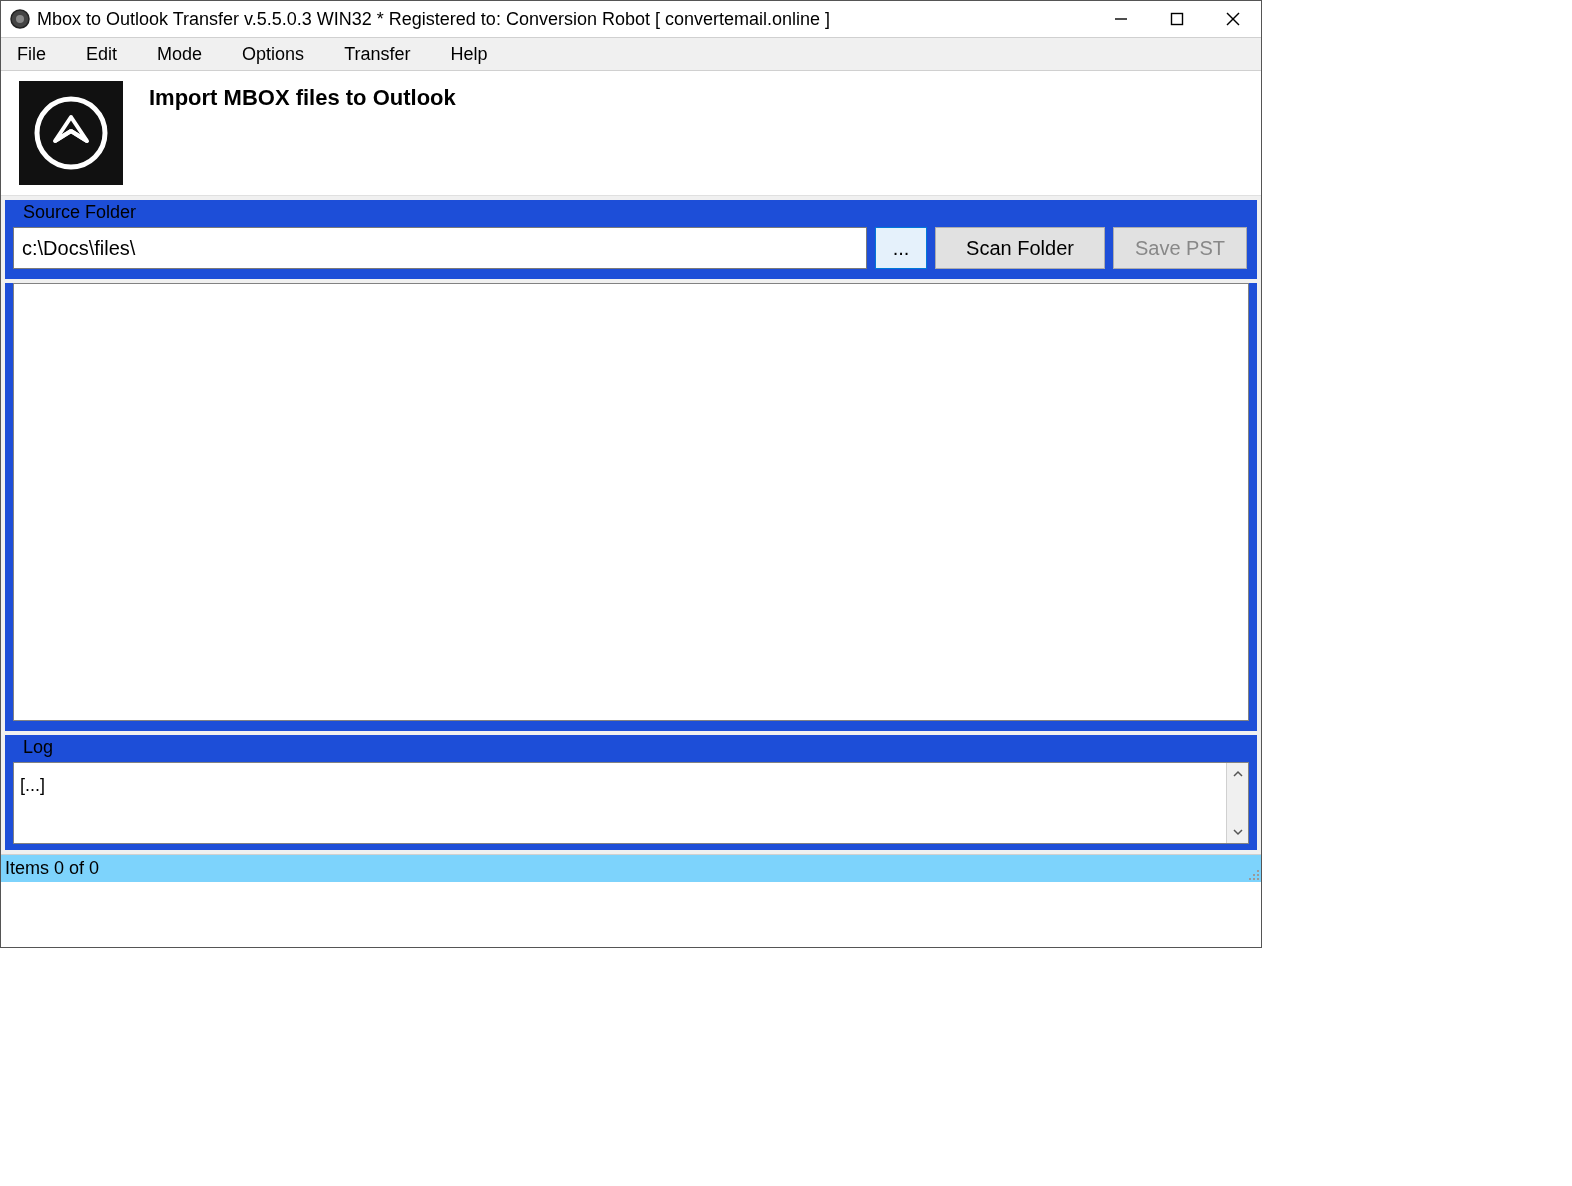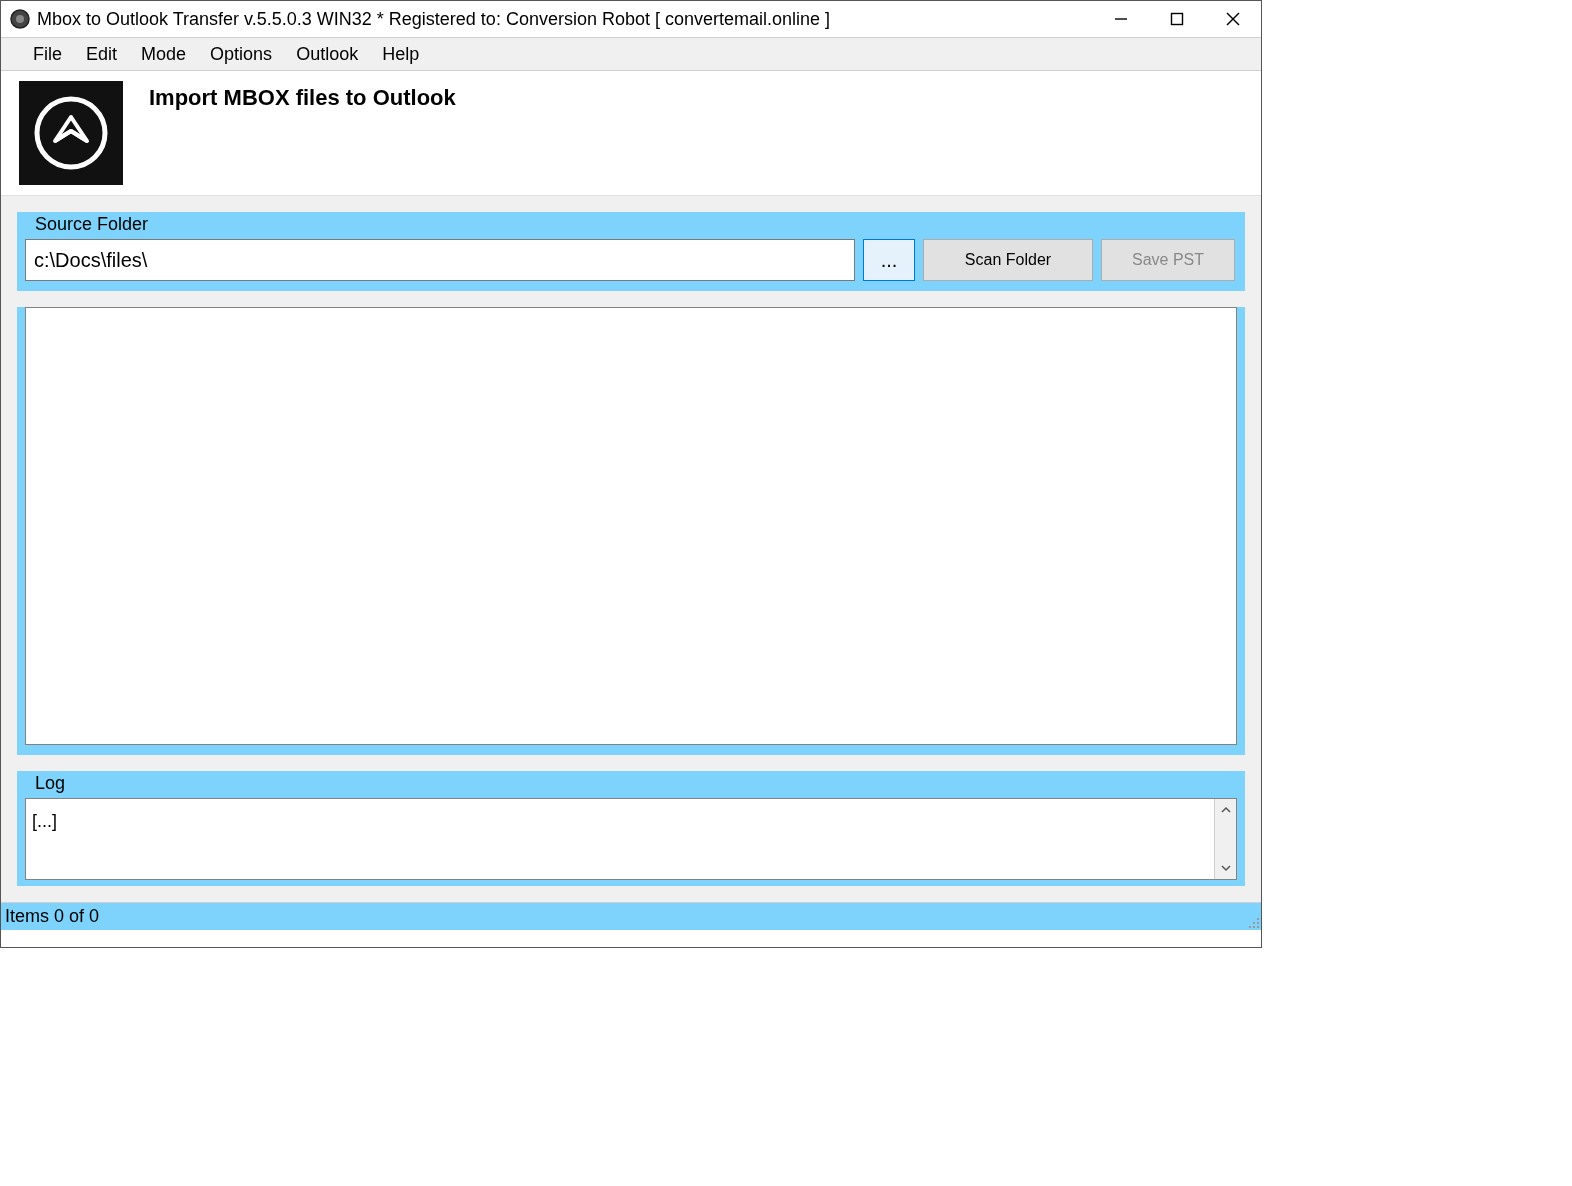--- a/index.html
+++ b/index.html
@@ -9,36 +9,36 @@
   
   .titlebar { display:flex; align-items:center; height:36px; background:#fff; }
   .titlebar .app-icon { width:22px; height:22px; margin:0 6px 0 8px; display:flex; align-items:center; justify-content:center; }
   .titlebar .title-text { flex:0 0 auto; font-size:18px; }
   .titlebar .spacer { flex:1; }
   .win-controls { display:flex; height:100%; }
   .win-btn { width:56px; display:flex; align-items:center; justify-content:center; }
   .win-btn svg { stroke:#000; stroke-width:1.4; fill:none; }
 
   
-  .menubar { display:flex; align-items:center; height:34px; background:#f0f0f0; border-top:1px solid #d0d0d0; border-bottom:1px solid #d0d0d0; padding:0 20px; gap:0; }
+  .menubar { display:flex; align-items:center; height:34px; background:#f0f0f0; border-top:1px solid #d0d0d0; border-bottom:1px solid #d0d0d0; padding:0 4px; gap:16px; }
   .menubar .menu-item { padding:4px 12px; font-size:18px; cursor:default; }
 
   
   .banner { display:flex; background:#fff; padding:10px 14px 10px 18px; border-bottom:1px solid #e0e0e0; }
   .banner .logo { width:104px; height:104px; background:#111; display:flex; align-items:center; justify-content:center; flex:0 0 auto; }
   .banner .text-block { padding:4px 0 0 26px; max-width:1080px; }
   .banner .heading { font-weight:700; font-size:22px; margin:0 0 4px 0; }
   .banner .desc { font-size:18px; line-height:1.45; margin:0; padding-left:30px; }
 
   
-  .group { border:none; margin:16px; padding:0 8px 6px 8px; background:#7dd3fc; }
+  .group { border:none; margin:4px; padding:0 8px 6px 8px; background:#1d4ed8; }
   .group-label { font-size:18px; padding:2px 0 4px 10px; }
   .group.source .row { display:flex; gap:8px; padding:0 2px 4px 0; align-items:stretch; }
   .path-input { flex:1; height:42px; border:1px solid #7a7a7a; background:#fff; padding:0 8px; font-size:20px; font-family:inherit; }
-  .btn { height:42px; border:1px solid #adadad; background:#e1e1e1; font-size:16px; font-family:inherit; cursor:default; }
+  .btn { height:42px; border:1px solid #adadad; background:#e1e1e1; font-size:20px; font-family:inherit; cursor:default; }
   .btn.browse { width:52px; border:1px solid #0078d7; background:#e5f1fb; font-size:20px; line-height:0; }
   .btn.scan { width:170px; }
   .btn.save { width:134px; color:#888; }
 
   .containers-box { height:438px; border:1px solid #828282; background:#fff; margin:0 0 4px 0; }
 
   .log-box { height:82px; border:1px solid #828282; background:#fff; display:flex; }
   .log-content { flex:1; padding:12px 6px 0 6px; font-size:18px; }
   .log-scroll { width:22px; background:#f0f0f0; display:flex; flex-direction:column; align-items:center; justify-content:space-between; border-left:1px solid #d0d0d0; }
   .scroll-arrow { height:22px; width:100%; display:flex; align-items:center; justify-content:center; }
@@ -82,21 +82,21 @@
         </svg>
     </div>
   </div>
 </div>
 
 <div class="menubar">
   <div class="menu-item">File</div>
   <div class="menu-item">Edit</div>
   <div class="menu-item">Mode</div>
   <div class="menu-item">Options</div>
-  <div class="menu-item">Outlook</div>
+  <div class="menu-item">Transfer</div>
   <div class="menu-item">Help</div>
 </div>
 
 <div class="banner">
   <div class="logo">
     <svg width="80" height="80" viewBox="0 0 80 80">
       <circle cx="40" cy="40" r="34" fill="none" stroke="#fff" stroke-width="5"></circle>
       <path d="M24 48 L40 24 L56 48 L40 38 Z" fill="none" stroke="#fff" stroke-width="4" stroke-linejoin="round"></path>
       <line x1="24" y1="48" x2="40" y2="38" stroke="#fff" stroke-width="4"></line>
       <line x1="56" y1="48" x2="40" y2="38" stroke="#fff" stroke-width="4"></line>

